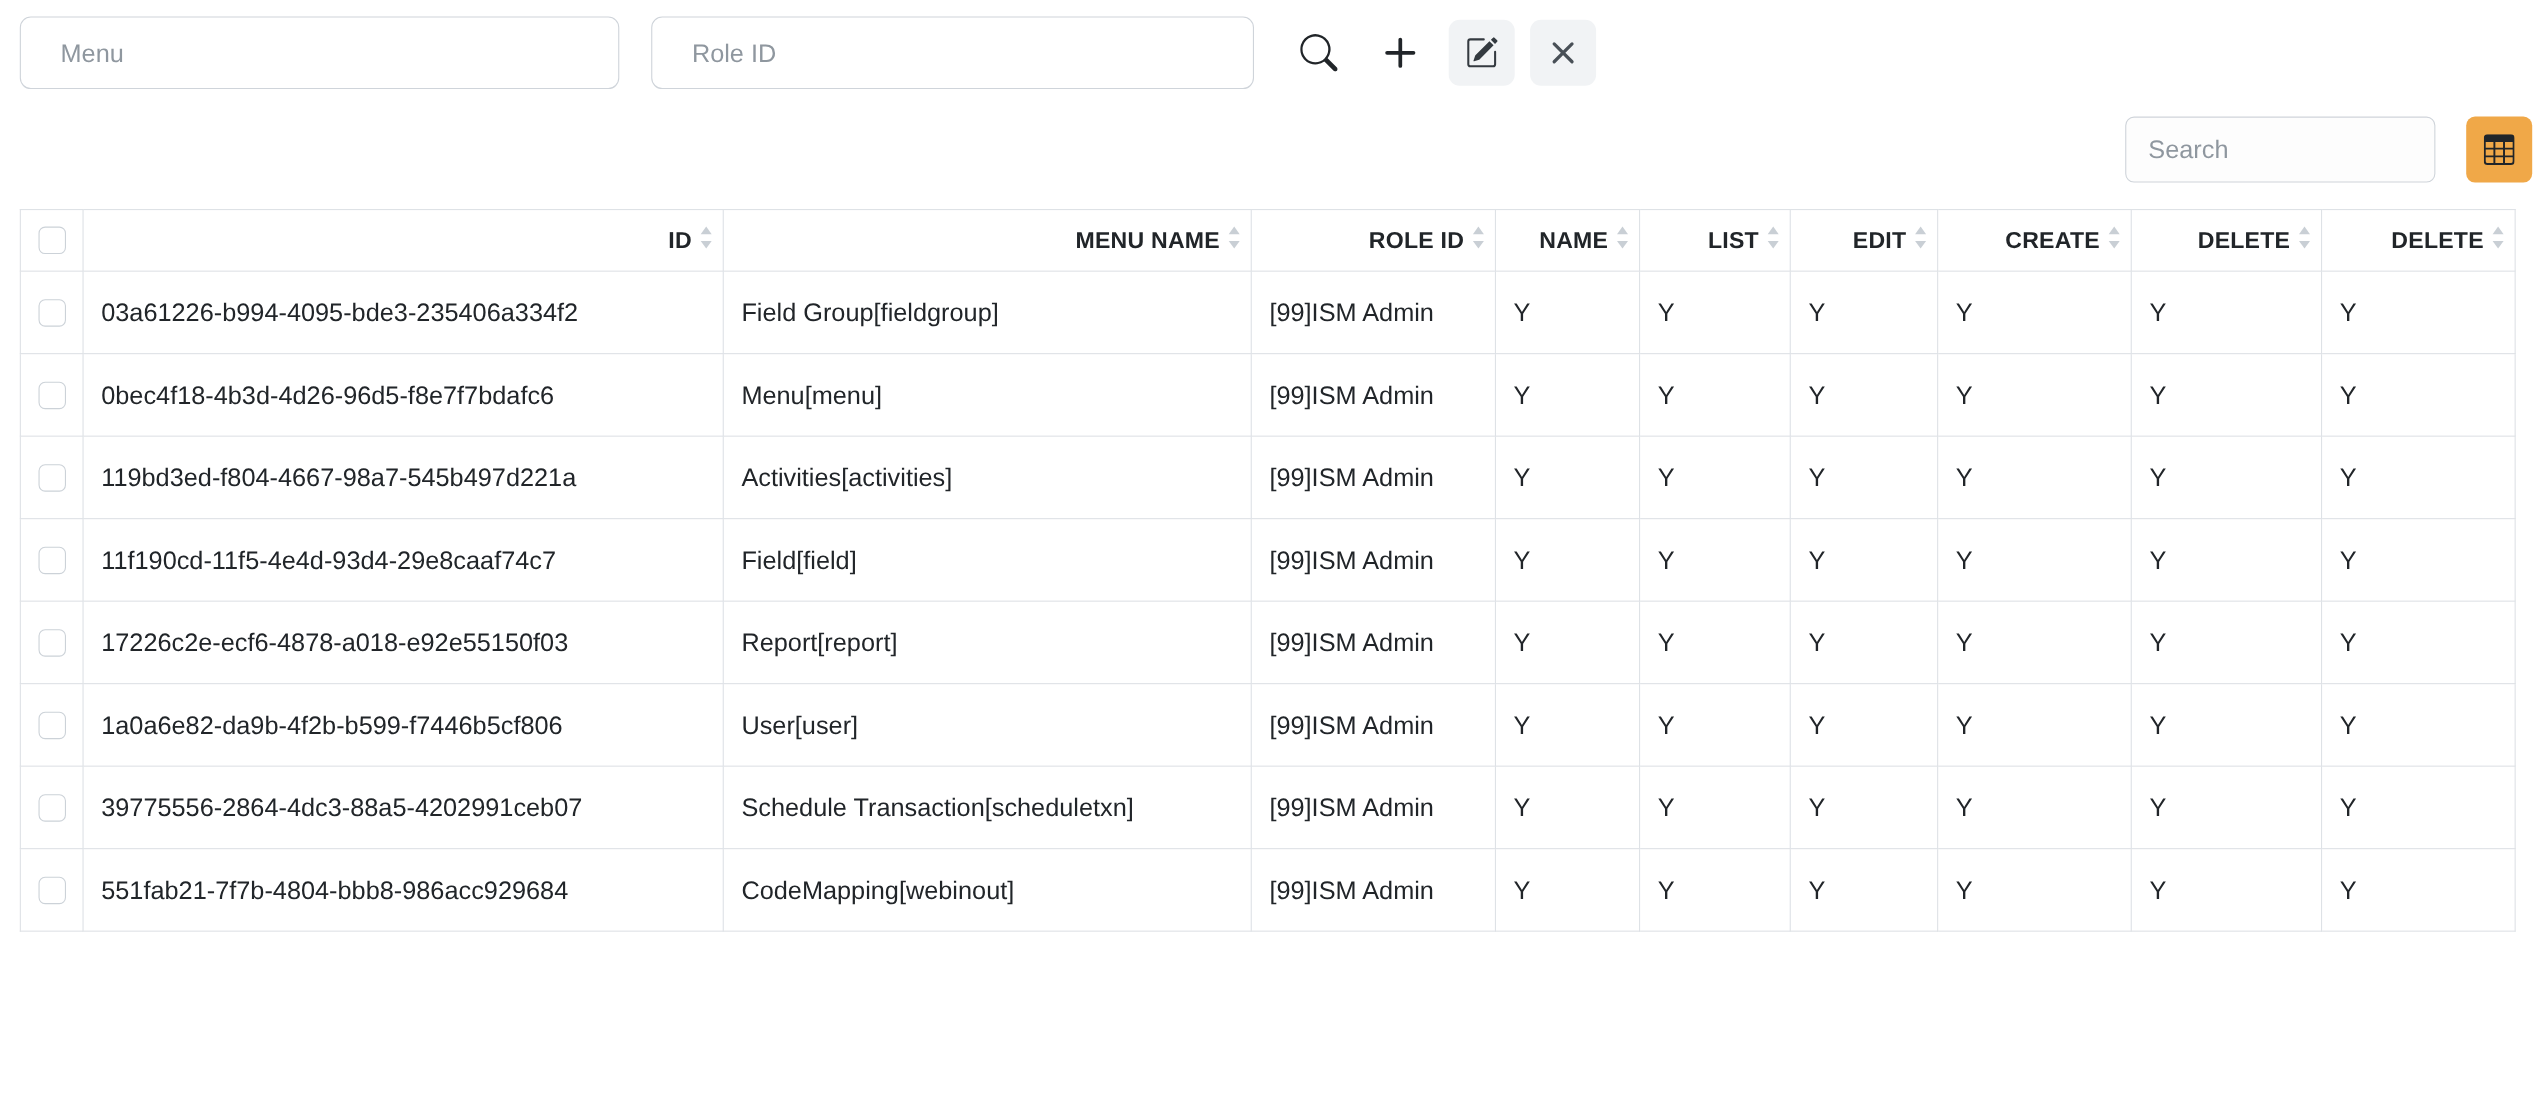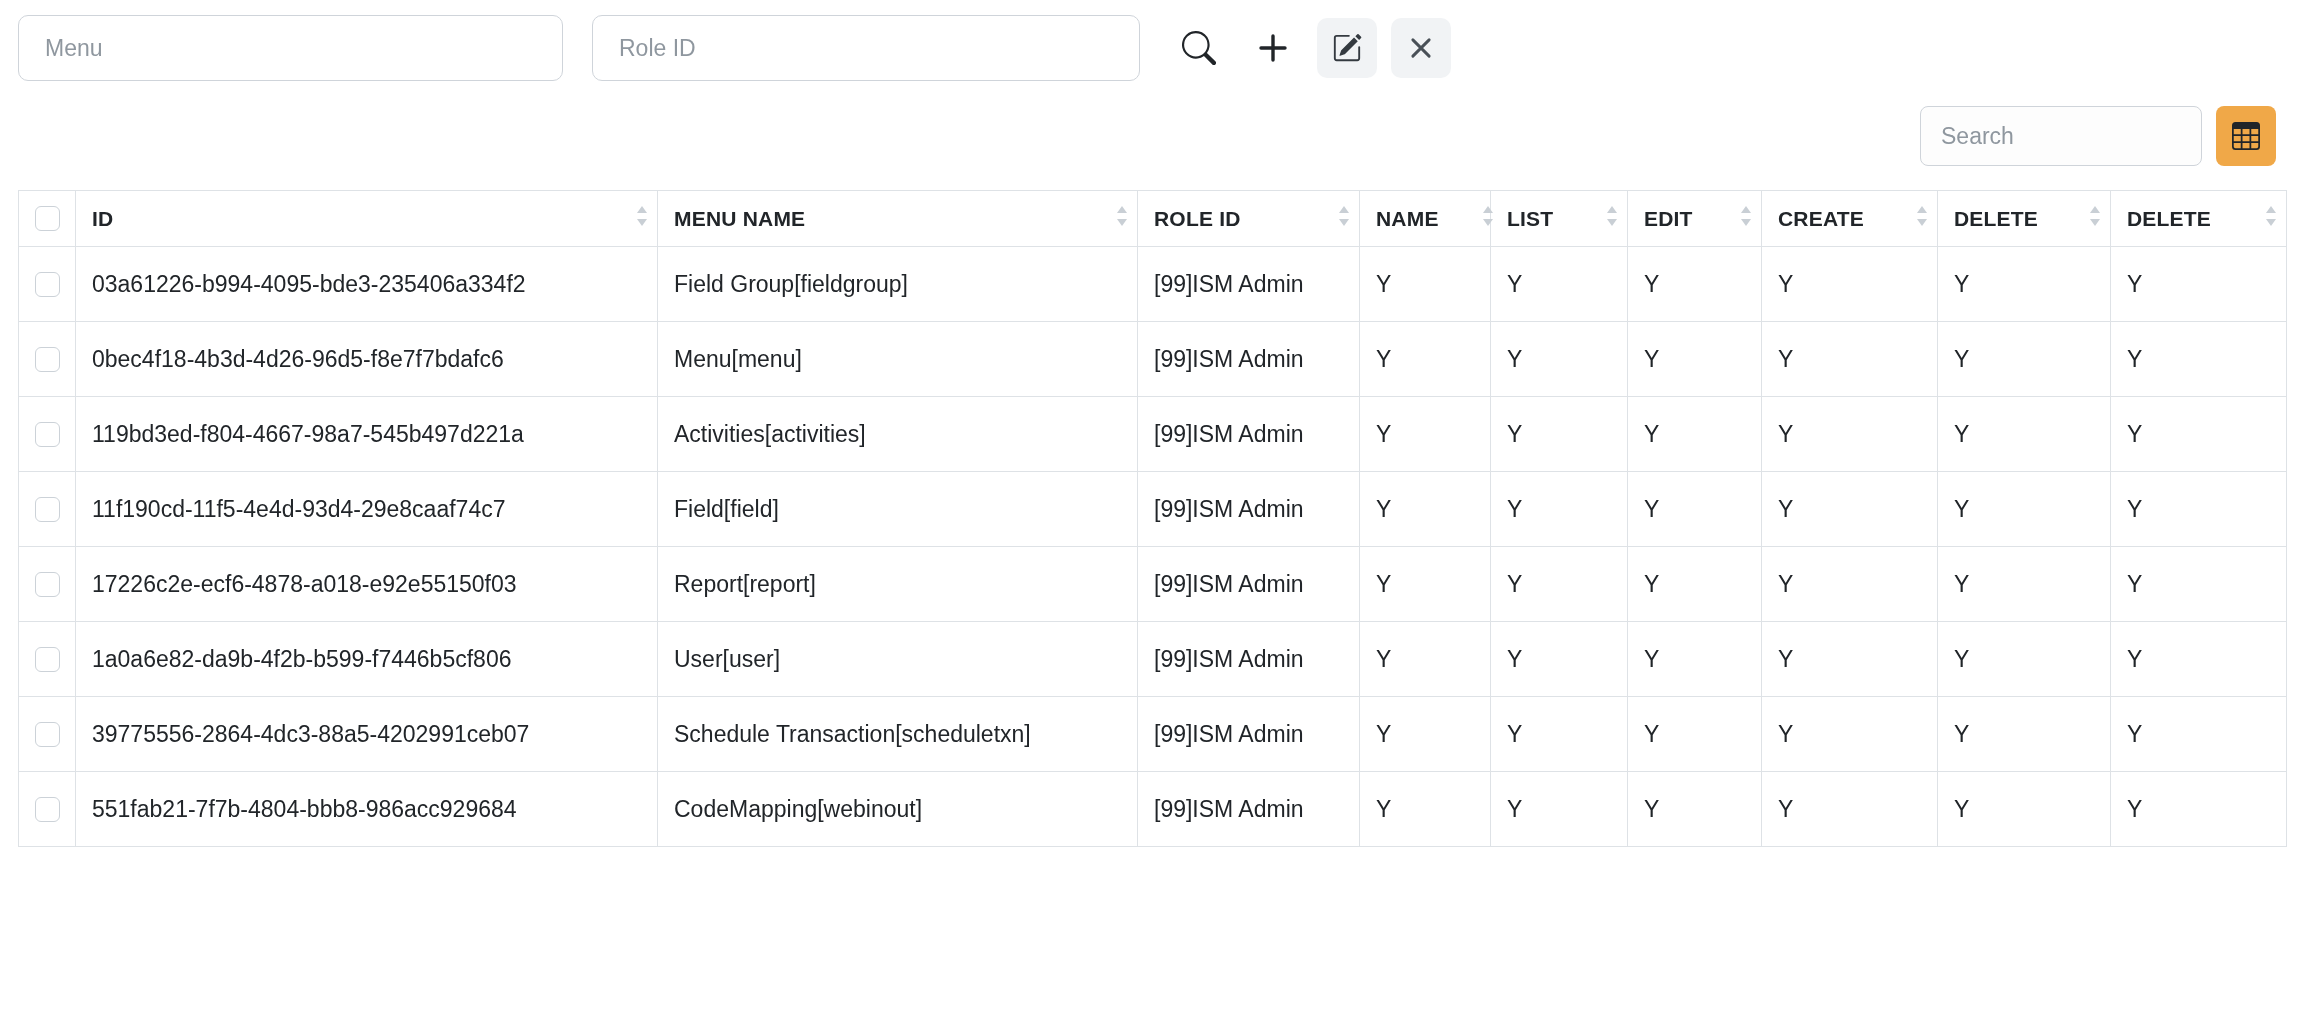--- a/index.html
+++ b/index.html
@@ -17,21 +17,21 @@
   
   .toolbar {
     display: flex;
     align-items: center;
     padding: 15px 18px 0 18px;
   }
   .toolbar-input {
     height: 66px;
     border: 1px solid #cfd4da;
     border-radius: 10px;
-    padding: 0 26px;
+    padding: 0 36px;
     font-size: 23px;
     color: #212529;
     background: #fff;
     outline: none;
     font-family: inherit;
   }
   .toolbar-input::placeholder { color: #8f979f; }
   .input-menu { width: 545px; margin-right: 29px; }
   .input-role { width: 548px; }
   .toolbar-icons {
@@ -52,22 +52,22 @@
     cursor: pointer;
     padding: 0;
   }
   .icon-btn.gray { background: #f1f3f5; }
 
   
   .table-controls {
     display: flex;
     justify-content: flex-end;
     align-items: center;
-    gap: 14px;
-    padding: 25px 28px 24px 18px;
+    gap: 28px;
+    padding: 25px 2px 24px 18px;
     margin-left: 12px;
   }
   .table-search {
     width: 282px;
     height: 60px;
     border: 1px solid #cfd4da;
     border-radius: 8px;
     padding: 0 20px;
     font-size: 23px;
     color: #212529;
@@ -113,23 +113,22 @@
   table.grid td {
     height: 75px;
     font-size: 23px;
     padding: 0 16px;
     color: #212529;
     background: #fff;
   }
   .th-inner {
     display: flex;
     align-items: center;
-    justify-content: space-between;
+    justify-content: flex-end;
     width: 100%;
-    gap: 36px;
   }
   .sort-icon { flex: 0 0 auto; margin-left: 6px; }
   .col-check { text-align: center; padding: 0 !important; }
 
   input.row-check {
     appearance: none;
     -webkit-appearance: none;
     width: 25px;
     height: 25px;
     border: 1px solid #ccd2d8;

